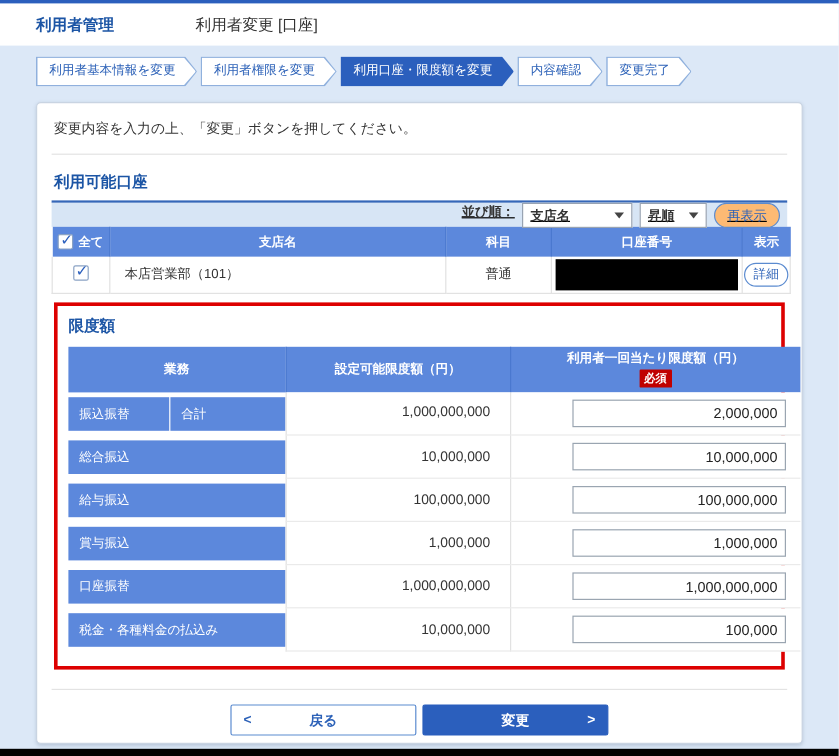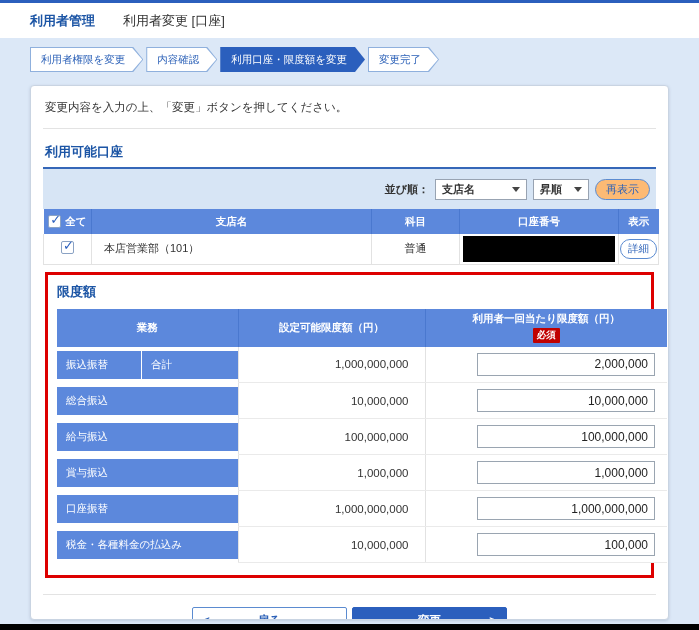--- a/index.html
+++ b/index.html
@@ -1,20 +1,20 @@
 <!DOCTYPE html>
 <html><head>
 <meta charset="utf-8">
 <style>
   * { margin:0; padding:0; box-sizing:border-box; }
   html,body { width:699px; height:630px; }
   body { font-family:"Liberation Sans","DejaVu Sans",sans-serif; background:#dce8f7; position:relative; overflow:hidden; }
 
   .topline { height:3px; background:#2b5fbd; width:100%; }
-  .appbar { height:35px; background:#ffffff; display:flex; align-items:center; padding:0 22px 0 30px; }
+  .appbar { height:35px; background:#ffffff; display:flex; align-items:center; padding:0 22px 0 30px;gap:40px; }
   .app-title { color:#1c55a5; font-weight:bold; font-size:13px; }
   .page-title { color:#333; font-weight:normal; font-size:13px; margin-left:28px; }
   .appbar-right { margin-left:auto; display:flex; align-items:center; gap:9px; }
   .screen-id { color:#7aa0d4; font-size:11px; }
   .help-label { color:#333; font-size:11.5px; font-weight:bold; margin-left:8px; }
   .help-icon { width:16px; height:16px; border:1.5px solid #3a7bd5; border-radius:50%; color:#3a7bd5;
                font-size:11px; font-weight:bold; display:flex; align-items:center; justify-content:center; }
 
   .breadcrumb { display:flex; margin:9px 0 0 30px; height:25px; }
   .bc-step { position:relative; height:25px; margin-right:3px; }
@@ -31,22 +31,22 @@
   .card { position:absolute; left:30px; top:85px; width:639px; height:535px; background:#fff;
           border:1px solid #c9d4e2; border-radius:4px; box-shadow:0 1px 3px rgba(90,110,140,.25); overflow:hidden; }
   .card-inner { padding:14px 12px 0 12px; }
 
   .instruction { font-size:11.5px; color:#333; padding-left:2px; }
   .divider { height:1px; background:#e3e3e3; margin:13px 0 0 0; }
 
   .section-title { color:#1c55a5; font-size:13px; font-weight:bold; margin:14px 0 6px 2px; }
   .section-underline { height:2px; background:#3567b8; }
 
-  .sort-row { background:#d7e5f5; height:40px; display:flex; align-items:center; justify-content:flex-end;
-              gap:6px; padding-right:6px; }
+  .sort-row { background:#d7e5f5; height:20px; display:flex; justify-content:flex-end;
+              gap:6px; padding-right:6px;text-decoration:underline; }
   .sort-label { font-size:11px; color:#333; font-weight:bold; }
   .selectbox { background:#fff; border:1px solid #98a3b2; height:21px; display:flex; align-items:center;
                justify-content:space-between; padding:0 6px; font-size:11px; color:#333; font-weight:bold; }
   .sel-key { width:92px; } .sel-order { width:56px; }
   .tri-down { width:0; height:0; border-left:4px solid transparent; border-right:4px solid transparent;
               border-top:5px solid #444; }
   .pill-btn { background:#fdba74; border:1px solid #5b8bd0; border-radius:11px; color:#2d62b8;
               font-size:11px; height:21px; padding:0 10px; display:flex; align-items:center; cursor:pointer; }
 
   table { border-collapse:collapse; width:100%; table-layout:fixed; }
@@ -100,29 +100,33 @@
 <div class="topline"></div>
 
 <div class="appbar">
   <span class="app-title">利用者管理</span>
   <span class="page-title">利用者変更 [口座]</span>
 </div>
 
 <div class="breadcrumb">
   <div class="bc-step">
     <span class="bc-fill"></span>
+    <span class="bc-label">利用者基本情報を変更</span>
+  </div>
+  <div class="bc-step">
+    <span class="bc-fill"></span>
     <span class="bc-label">利用者権限を変更</span>
   </div>
+  <div class="bc-step active">
+    <span class="bc-fill"></span>
+    <span class="bc-label">利用口座・限度額を変更</span>
+  </div>
   <div class="bc-step">
     <span class="bc-fill"></span>
     <span class="bc-label">内容確認</span>
-  </div>
-  <div class="bc-step active">
-    <span class="bc-fill"></span>
-    <span class="bc-label">利用口座・限度額を変更</span>
   </div>
   <div class="bc-step">
     <span class="bc-fill"></span>
     <span class="bc-label">変更完了</span>
   </div>
 </div>
 
 <div class="card">
   <div class="card-inner">
 

